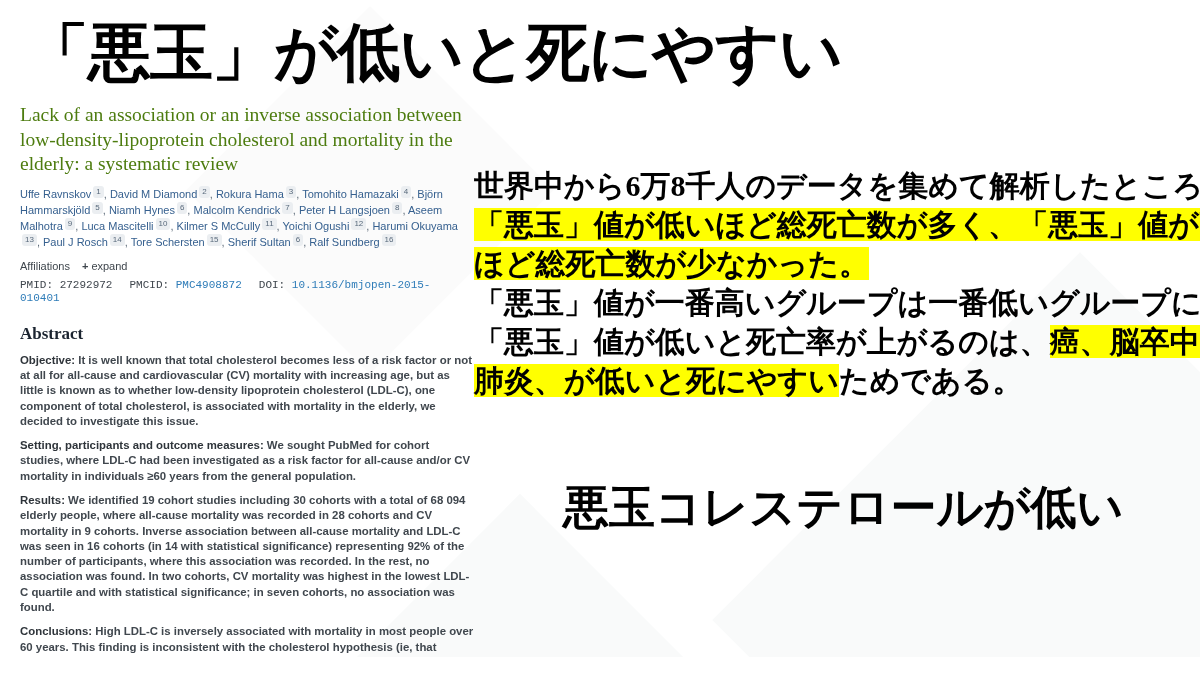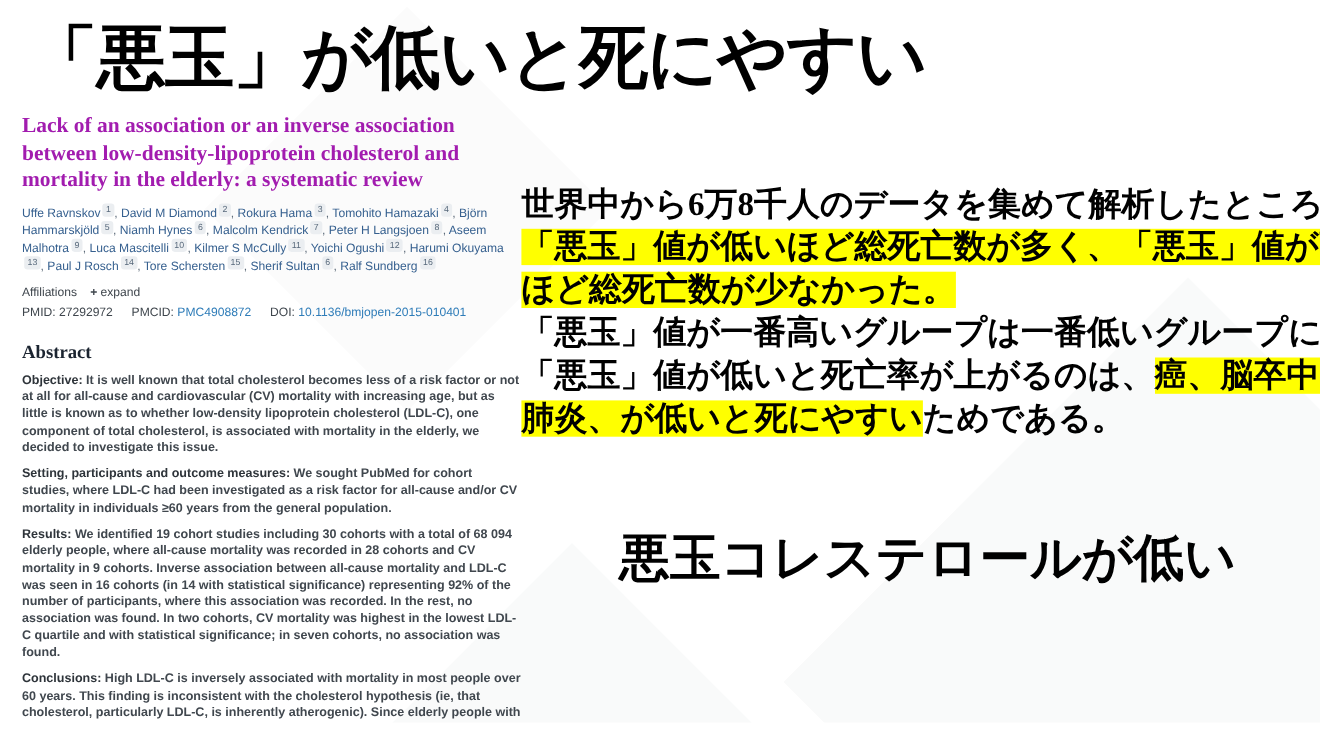--- a/index.html
+++ b/index.html
@@ -21,35 +21,35 @@
     left:26px; top:10px;
     font-family:"Liberation Serif","DejaVu Serif",serif;
     font-weight:700; font-size:63px; color:#000; letter-spacing:-1px;
     white-space:nowrap;
   }
 
   
   .paper { left:20px; top:103px; width:454px; }
   .paper-title {
     font-family:"Liberation Serif","DejaVu Serif",serif;
-    font-weight:700; font-size:19.5px; line-height:1.26; color:#a21caf;
+    font-weight:400; font-size:19.5px; line-height:1.26; color:#4d7c0f;
   }
   .authors { margin-top:9px; font-size:11px; line-height:1.48; color:#3a5c85; }
   .author-link { color:var(--author-blue); cursor:pointer; }
   .author-sep { color:#5d6b79; }
   .author-sup {
     display:inline-block; background:#ebeef1; color:#58697b;
     font-size:8px; line-height:10px; padding:1px 3px; border-radius:3px;
     position:relative; top:-4px; margin-left:2px;
   }
   .aff-row { margin-top:9px; font-size:11px; color:#3f464d; }
   .expand-btn { margin-left:12px; color:#3f464d; cursor:pointer;margin-top:11px; }
   .plus-icon { font-weight:700; margin-right:3px; }
   .ids-row { margin-top:6px; font-size:11px; color:#3f464d; }
-  .id-group { margin-right:14px; }
+  .id-group { margin-right:14px;font-family:Liberation Mono, monospace; }
   .id-link { color:var(--link-blue); cursor:pointer; }
   .abstract-heading {
     margin-top:20px;
     font-family:"Liberation Serif","DejaVu Serif",serif;
     font-weight:700; font-size:17px; color:#1b2430;
   }
   .abstract-sections { margin-top:9px; }
   .abstract-sections p {
     font-size:11.4px; line-height:1.34; color:#40474e; margin-bottom:9px;font-weight:bold;
   }

